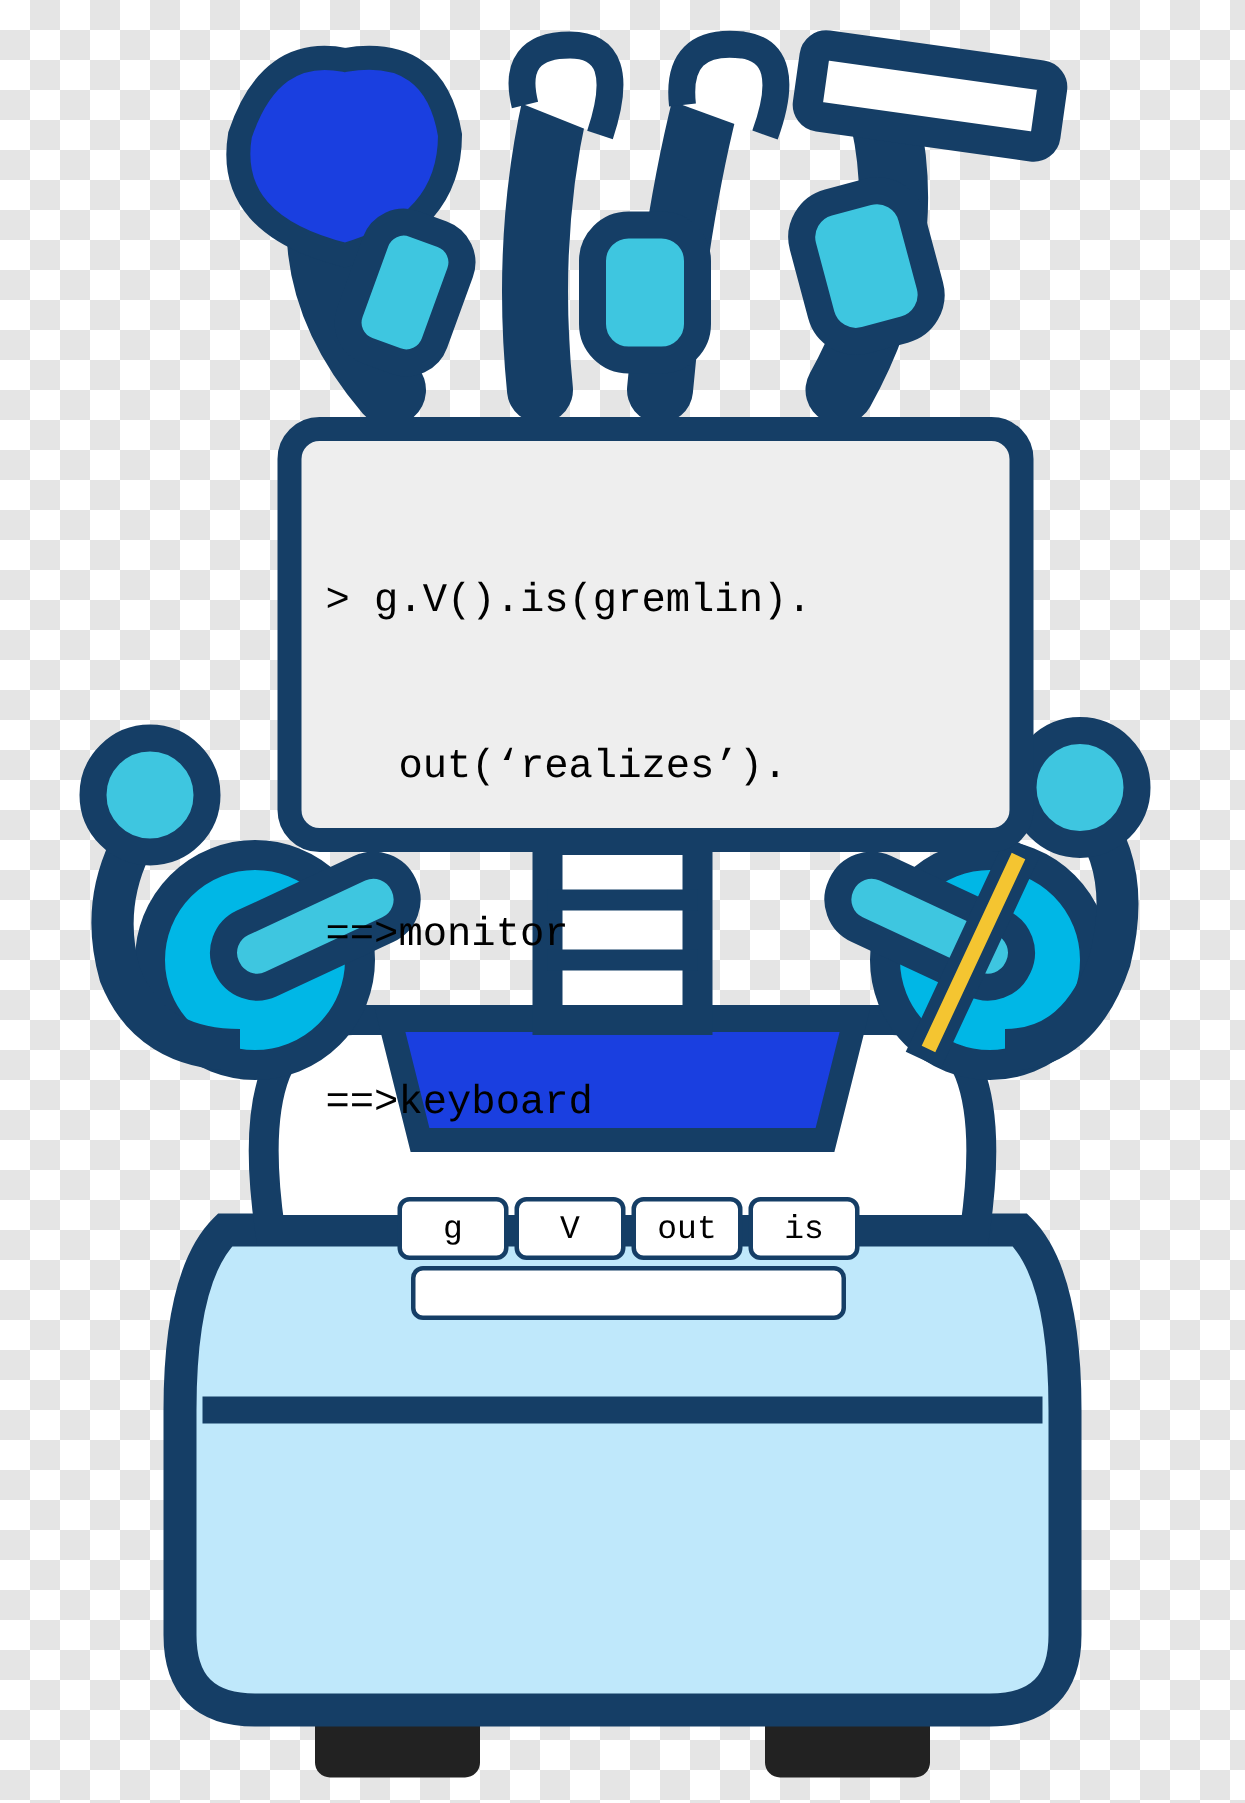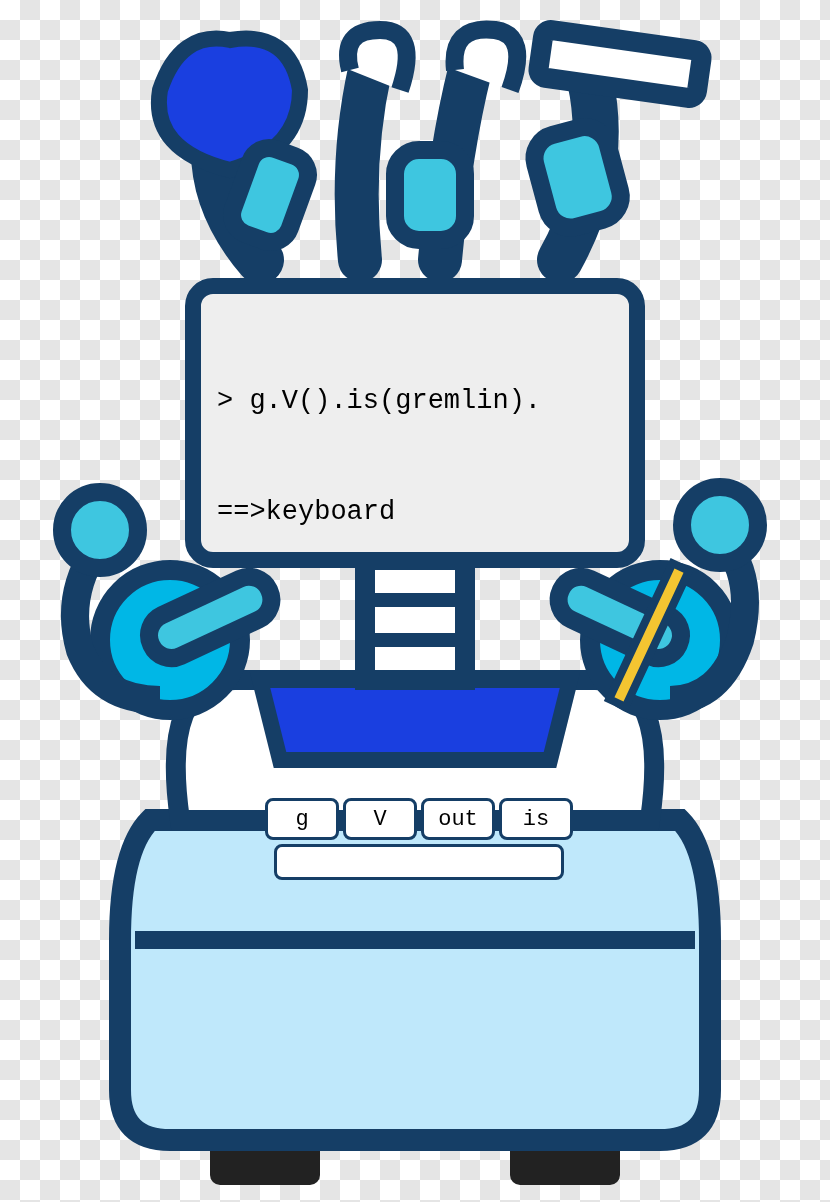--- a/index.html
+++ b/index.html
@@ -6,21 +6,21 @@
   .checker{position:absolute;inset:0;background-image:
     linear-gradient(45deg,#e5e5e5 25%,transparent 25%),
     linear-gradient(-45deg,#e5e5e5 25%,transparent 25%),
     linear-gradient(45deg,transparent 75%,#e5e5e5 75%),
     linear-gradient(-45deg,transparent 75%,#e5e5e5 75%);
     background-size:40px 40px;
     background-position:0 0,0 20px,20px -20px,-20px 0;
     background-color:#fff}
   .stage{position:absolute;inset:0}
   svg{position:absolute;inset:0}
-  .monitor{position:absolute;left:185px;top:278px;width:460px;height:290px;
+  .monitor{position:absolute;left:185px;top:278px;width:504px;height:290px;
     background:#eee;border:16px solid #153e66;border-radius:28px;box-sizing:border-box;
     padding:14px 16px;font-size:27px;line-height:1.38;color:#000;white-space:pre}
   .keyboard{position:absolute;left:264px;top:798px;width:310px;height:120px;
     display:flex;flex-direction:column;gap:4px;align-items:center}
   .krow{display:flex;gap:4px}
   .key{width:68px;height:36px;background:#fff;border:3px solid #153e66;border-radius:8px;
     display:flex;align-items:center;justify-content:center;font-size:22px;color:#000}
   .spacebar{width:284px;height:30px;background:#fff;border:3px solid #153e66;border-radius:8px}
 </style>
 </head>
@@ -71,20 +71,22 @@
   <path d="M560 260 Q610 170 590 80" fill="none" stroke="#153e66" stroke-width="46" stroke-linecap="round"></path>
   <rect x="540" y="40" width="160" height="48" rx="8" transform="rotate(8 620 64)" fill="#fff" stroke="#153e66" stroke-width="20"></rect>
   <rect x="540" y="130" width="75" height="95" rx="24" transform="rotate(-15 577 177)" fill="#3ec6e0" stroke="#153e66" stroke-width="18"></rect>
 
   <path d="M700 520 Q760 560 740 640 Q720 700 670 700" fill="none" stroke="#153e66" stroke-width="28"></path>
   <circle cx="720" cy="525" r="38" fill="#3ec6e0" stroke="#153e66" stroke-width="18"></circle>
 </svg>
 
 <div class="monitor">
   <div>&gt; g.V().is(gremlin).</div>
+  <div>   out(‘realizes’).</div>
+  <div>==&gt;monitor</div>
   <div>==&gt;keyboard</div>
 </div>
 
 <div class="keyboard">
   <div class="krow">
     <div class="key">g</div>
     <div class="key">V</div>
     <div class="key">out</div>
     <div class="key">is</div>
   </div>

